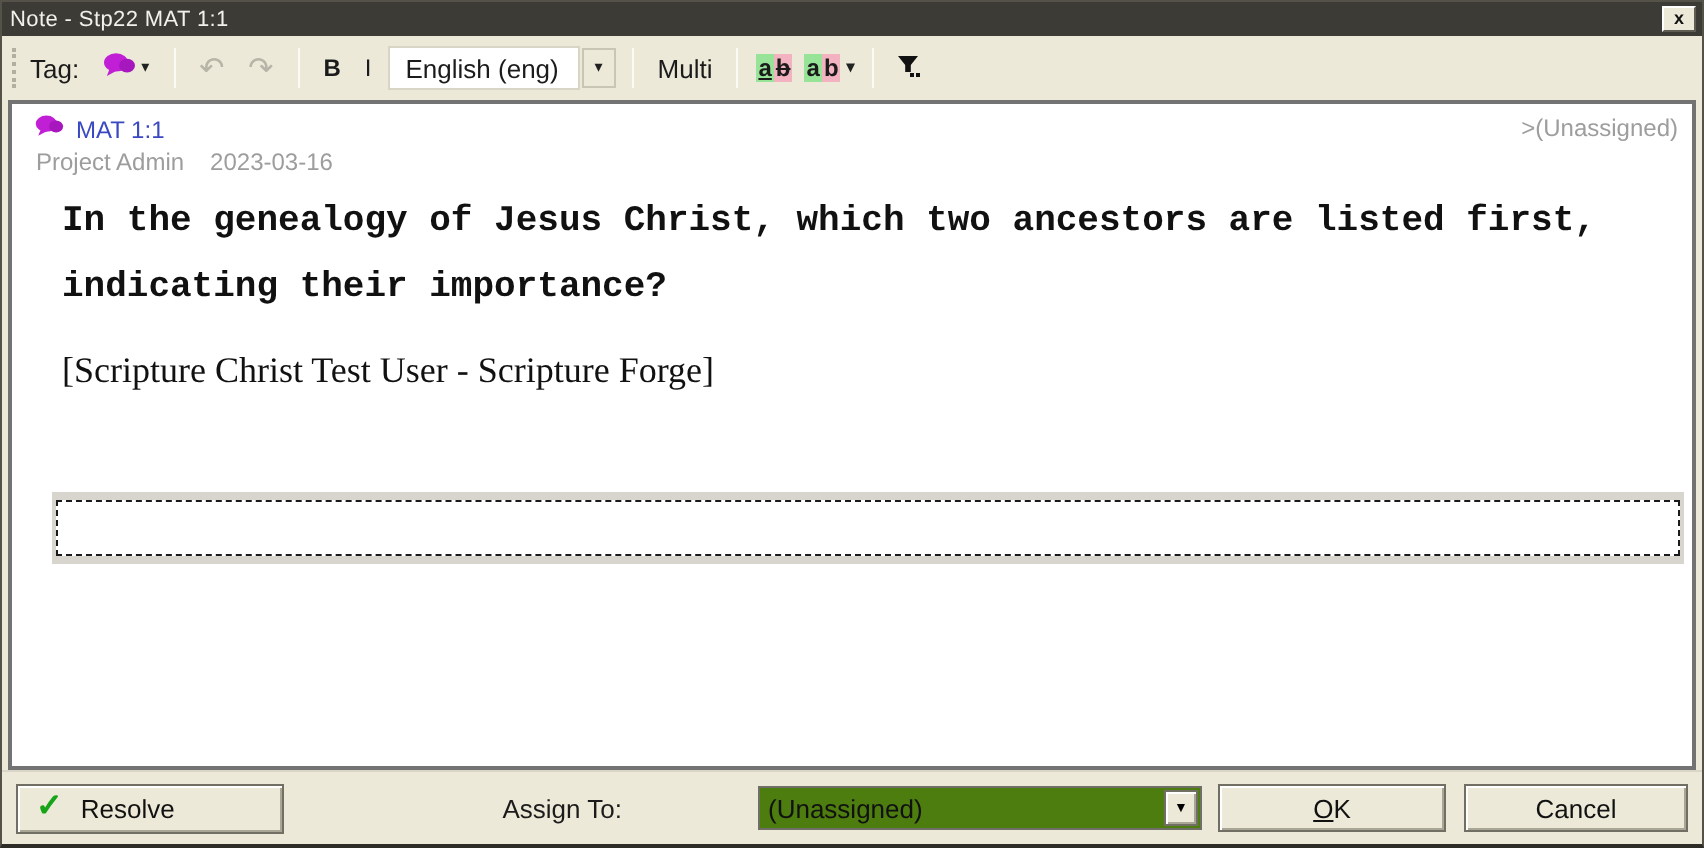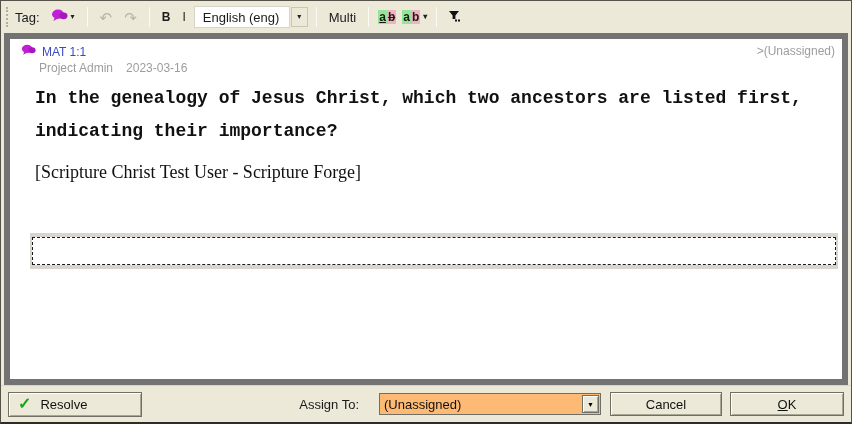--- a/index.html
+++ b/index.html
@@ -60,29 +60,29 @@
   .fmt { font-size: 12px; font-weight: bold; padding: 2px 3px; }
   .fmt span.letter { padding: 0 1px; line-height: 14px; }
   .fmt-a { background: #97e397; text-decoration: underline; }
   .fmt-b { background: #f2b2c0; }
   .fmt-b.strike { text-decoration: line-through; }
   .fmt-b.plain { text-decoration: none; }
   .fmt-a.plain { text-decoration: none; }
   
   .content {
     flex: 1 1 auto; margin: 0 3px; background: #ffffff;
-    border: 6px solid #737373; position: relative; overflow: hidden;
+    border: 2px solid #737373; position: relative; overflow: hidden;
   }
   .note-top {
     display: flex; justify-content: space-between; align-items: flex-start;
     padding: 5px 7px 0 11px; font-size: 12px;
   }
   .note-ref { display: flex; align-items: center; gap: 6px; color: #3a49c2; }
   .note-assigned { color: #9d9d9d; }
-  .note-byline { padding-left: 29px; margin-top: 2px; color: #9d9d9d; font-size: 12px; display: flex; gap: 13px; }
+  .note-byline { padding-left: 12px; margin-top: 2px; color: #9d9d9d; font-size: 12px; display: flex; gap: 13px; }
   .question {
     font-family: Liberation Mono, monospace; font-weight: bold; font-size: 18px;
     line-height: 33px; margin: 7px 18px 0 25px; color: #111;
   }
   .attribution, .answer {
     font-family: "Liberation Serif", serif; font-size: 18px; color: #111;
     margin: 14px 18px 0 25px;
   }
   .reply-wrap {
     position: absolute; left: 20px; right: 4px; top: 194px;
@@ -102,39 +102,45 @@
   .btn3d {
     background: #ece9d8; font-family: "Liberation Sans", sans-serif; font-size: 13px;
     color: #111; border: 1px solid #716f63;
     box-shadow: inset 1px 1px 0 #ffffff, inset -1px -1px 0 #aaa695;
     display: flex; align-items: center; justify-content: center; cursor: default;
   }
   .resolve-btn { width: 134px; height: 25px; justify-content: flex-start; padding-left: 9px; gap: 9px; margin-right: auto; }
   .check-glyph { color: #18a418; font-weight: bold; font-size: 16px; line-height: 1; }
   .assign-label { margin-right: 20px; color: #1b1b1b; }
   .select {
-    width: 222px; height: 22px; background: #fdba74; border: 1px solid #6f6e67;
-    display: flex; align-items: center; cursor: default;
+    width: 222px; height: 22px; background: #4d7c0f; border: 1px solid #6f6e67;
+    display: flex; align-items: center; cursor: default; margin-left: 48px;
   }
   .select-value { flex: 1; padding: 0 4px; font-size: 13px; color: #111; white-space: nowrap; overflow: hidden; }
   .select-arrow-btn {
     width: 17px; height: 18px; margin-right: 1px; background: #ece9d8;
     border: 1px solid #716f63;
     box-shadow: inset 1px 1px 0 #ffffff, inset -1px -1px 0 #aaa695;
     display: flex; align-items: center; justify-content: center; font-size: 7px;
   }
   .ok-btn { width: 114px; height: 24px; margin-left: 8px; }
   .cancel-btn { width: 112px; height: 24px; margin-left: 9px; }
   .ok-btn u { text-decoration: underline; }
 </style>
 </head>
 <body>
 
 <div class="window">
 
+  <div class="titlebar">
+    <span class="title">Note - Stp22 MAT 1:1</span>
+    <div class="close-btn">
+      <span>x</span>
+    </div>
+  </div>
 
   <div class="toolbar">
     <div class="grip"></div>
     <span class="tb-label">Tag:</span>
     <button class="tbtn">
       <span>
         <svg width="17" height="13" viewBox="0 0 17 13">
           <ellipse cx="7" cy="5.2" rx="6" ry="4.6" fill="#c11fd6"></ellipse>
           <path d="M4 8 L2.4 12 L8 9 Z" fill="#c11fd6"></path>
           <ellipse cx="12.5" cy="6.8" rx="4" ry="3.4" fill="#a617bd"></ellipse>
@@ -220,21 +226,21 @@
       <span class="check-glyph">✓</span>
       <span>Resolve</span>
     </button>
     <span class="assign-label">Assign To:</span>
     <div class="select">
       <span class="select-value">(Unassigned)</span>
       <span class="select-arrow-btn">
         <span>▼</span>
       </span>
     </div>
+    <button class="btn3d ok-btn">
+      <span><u>O</u><span>K</span></span>
+    </button>
     <button class="btn3d cancel-btn">
       <span>Cancel</span>
     </button>
-    <button class="btn3d ok-btn">
-      <span><u>O</u><span>K</span></span>
-    </button>
   </div>
 
 </div>
 
 </body></html>

